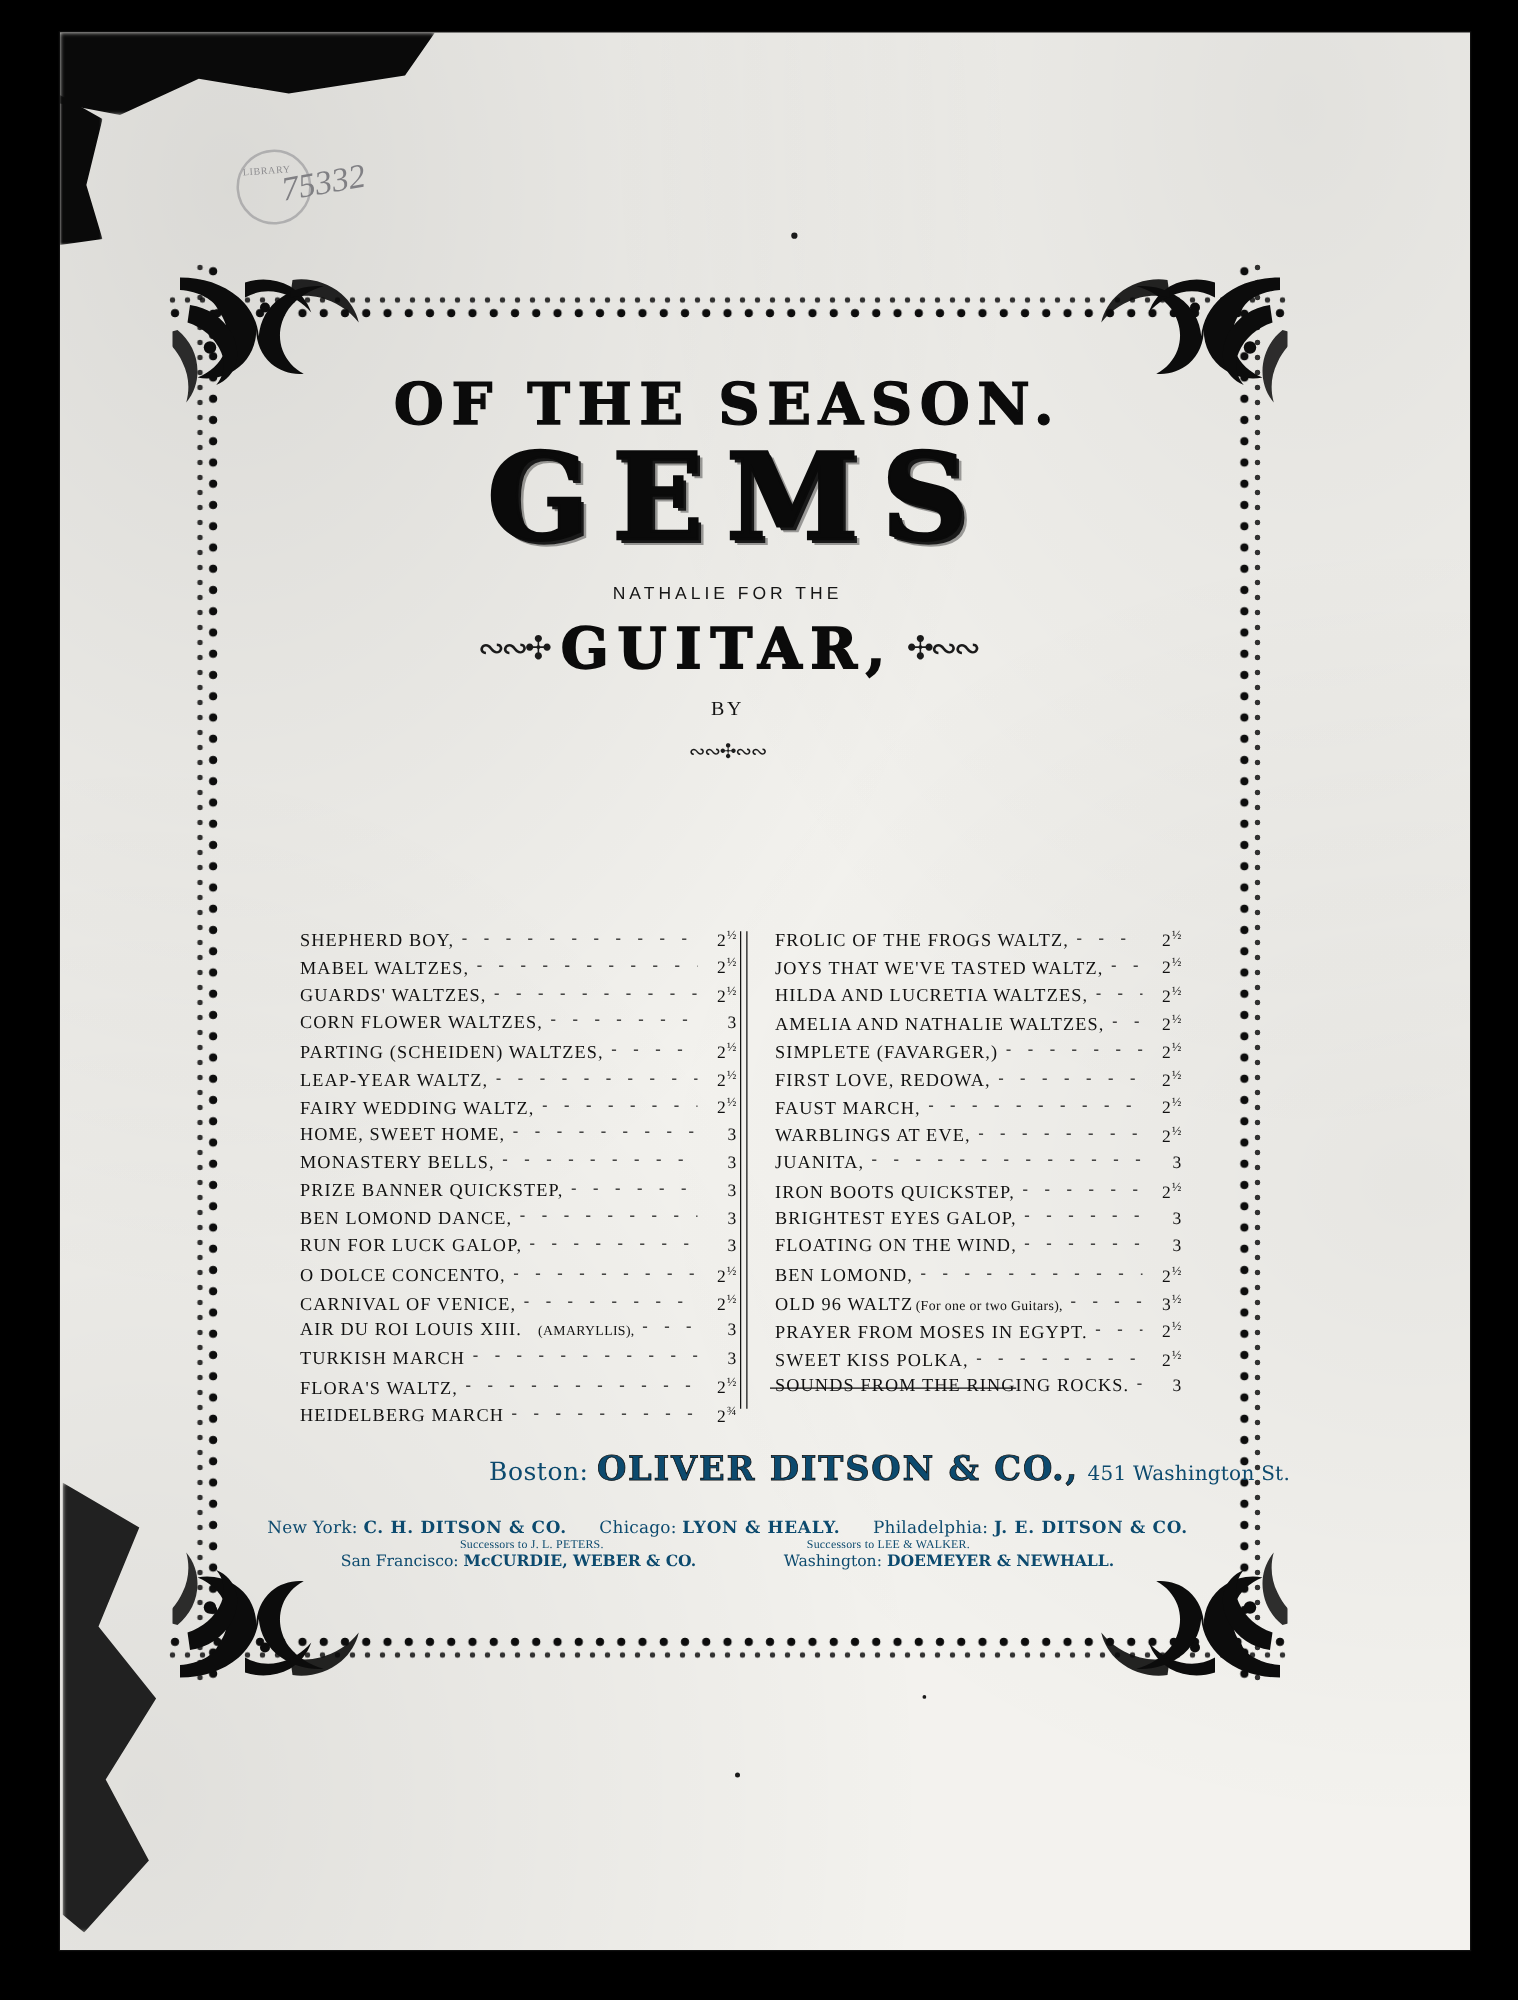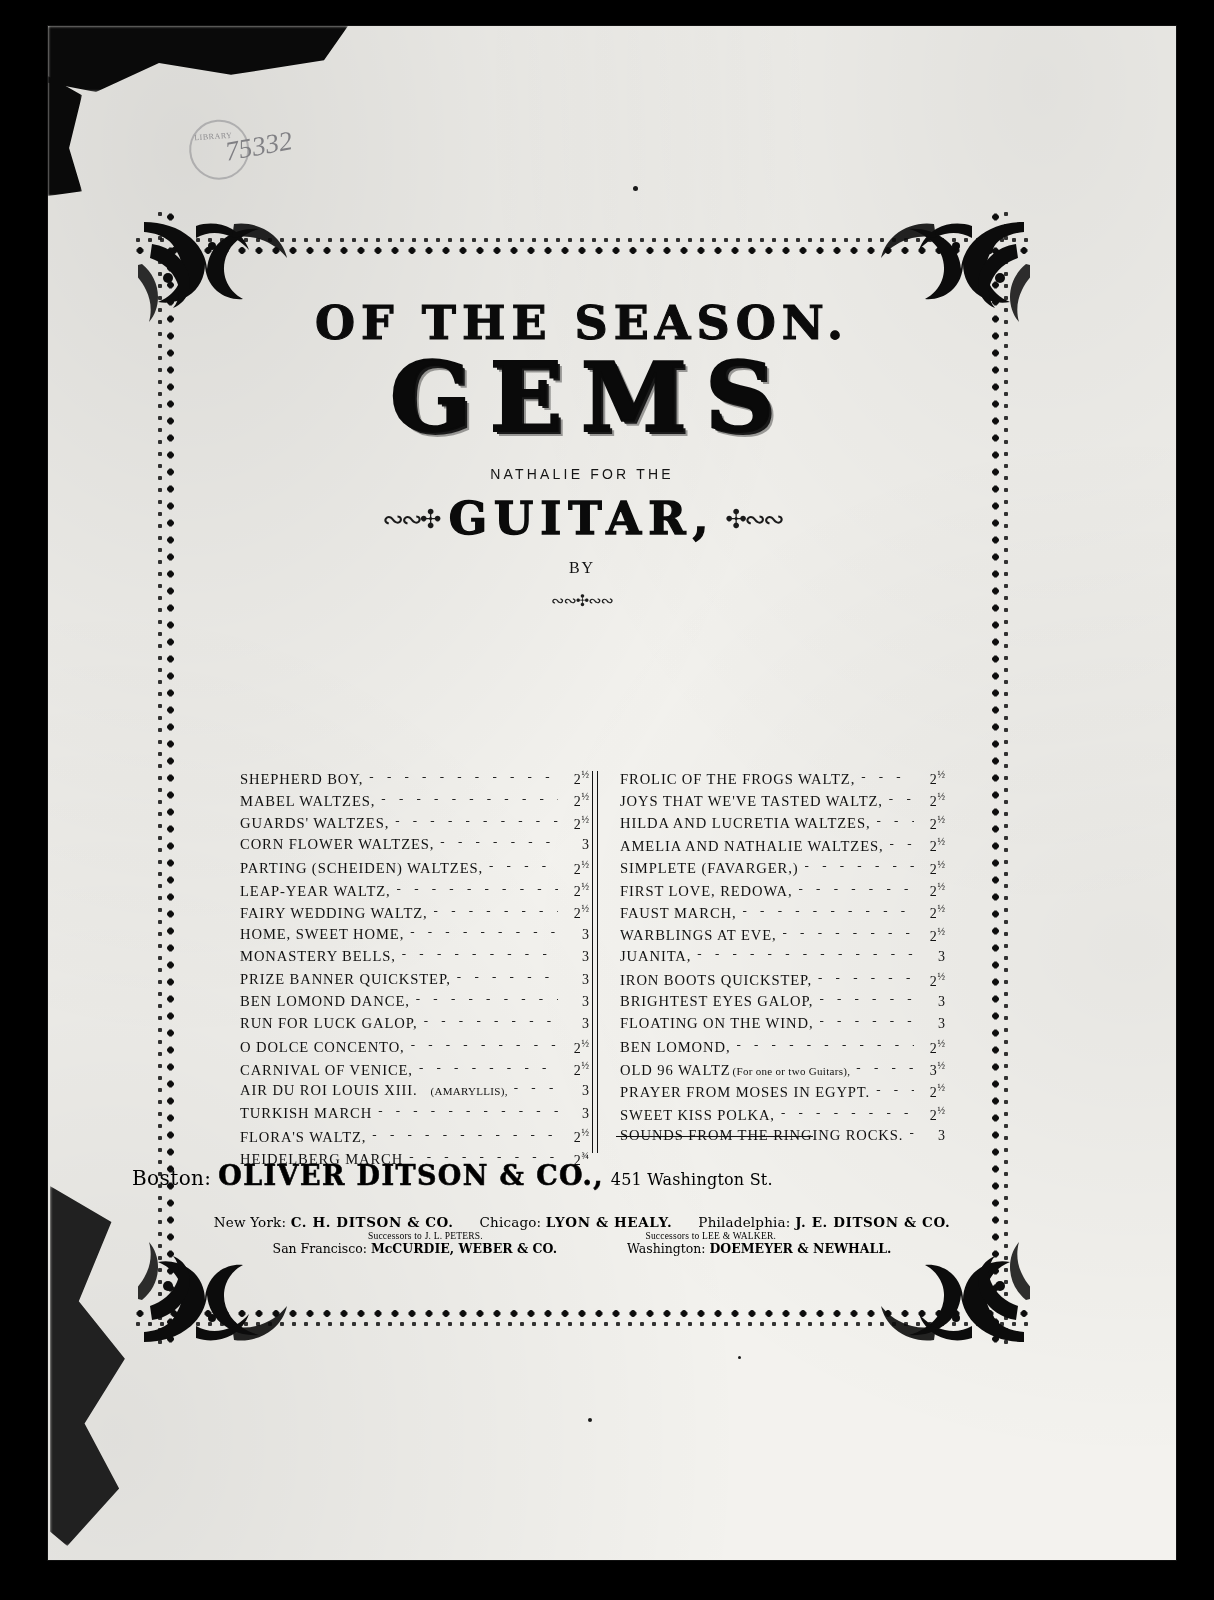--- a/index.html
+++ b/index.html
@@ -217,21 +217,21 @@
   #rule-flourish {
     margin-top: 14px;
     font-size: 16px;
     color: #1c1c1c;
     letter-spacing: -1px;
   }
 
   
   #contents {
     position: absolute;
-    left: 108px; top: 561px;
+    left: 108px; top: 535px;
     width: 690px;
     display: flex;
     gap: 0;
   }
   .col {
     position: relative;
     font-family: "Liberation Serif", serif;
   }
   #col-left  { width: 350px; padding-right: 14px; }
   #col-right { width: 326px; padding-left: 16px; }
@@ -278,22 +278,22 @@
     left: -4px; right: 32%;
     top: 52%;
     height: 1.4px;
     background: #111;
   }
 
   
   #imprint {
     position: absolute;
     left: 0; right: 0; bottom: 92px;
-    text-align: left;
-    color: #000000;
+    text-align: right;
+    color: #0c4a6e;
   }
   #imprint-main {
     font-family: "DejaVu Serif", serif;
     font-size: 20px;
     letter-spacing: .4px;
   }
   #imprint-main .big {
     font-weight: bold;
     font-size: 27px;
     letter-spacing: 1.4px;

